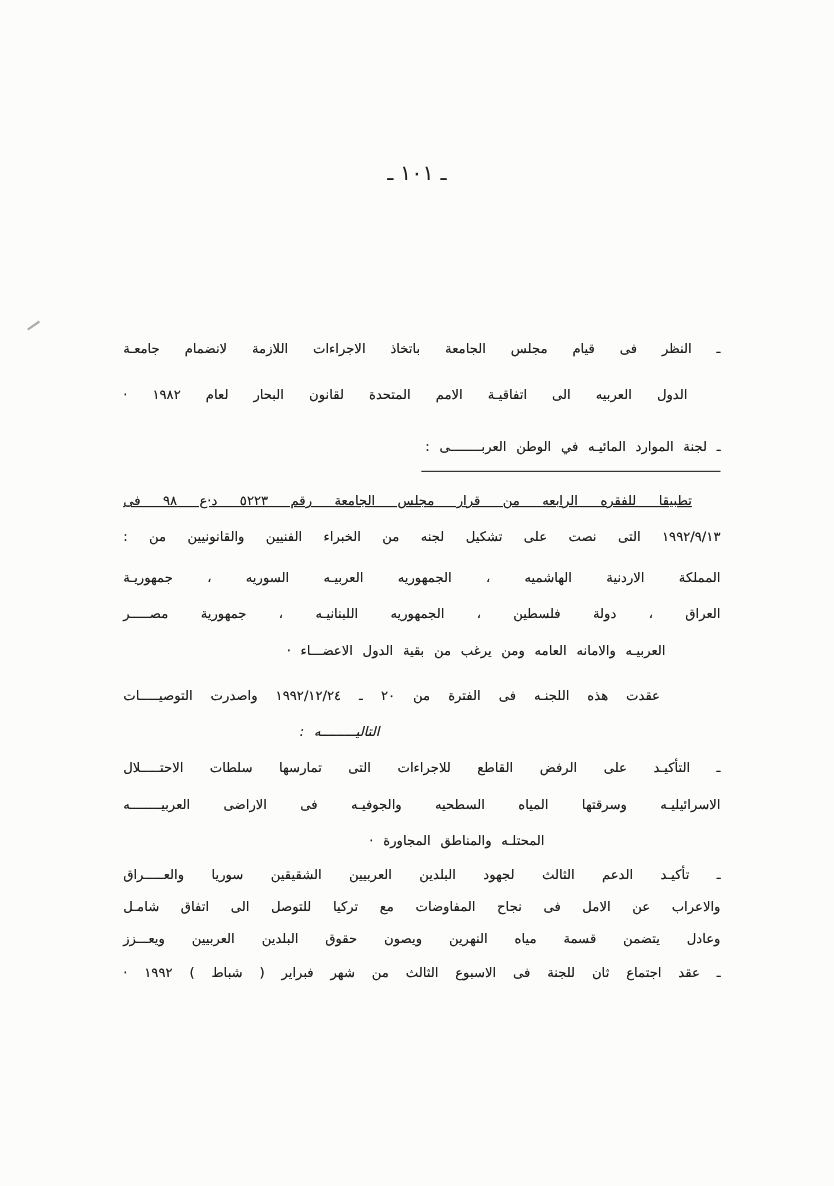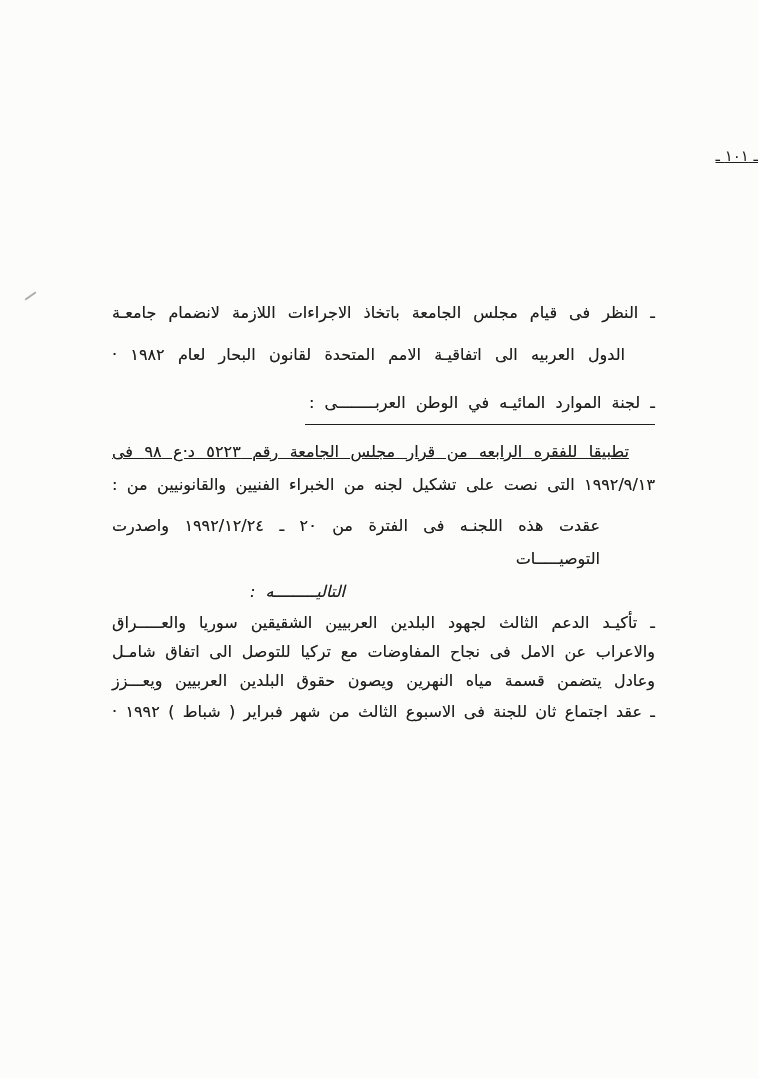--- a/index.html
+++ b/index.html
@@ -15,33 +15,32 @@
     width: 758px; height: 1078px;
     box-sizing: border-box;
   }
   .scan-mark {
     position: absolute; left: 24px; top: 148px;
     width: 13px; height: 2px; background: #8a8a8a;
     transform: rotate(-35deg); opacity: .7;
   }
   .page-number {
     margin-top: 147px;
-    text-align: right;
+    text-align: center;
     direction: rtl;
-    font-size: 15px;
+    font-size: 19px;
     letter-spacing: 2px;
-    text-decoration: underline;
   }
   .doc {
     direction: rtl;
     unicode-bidi: embed;
     box-sizing: border-box;
     padding-right: 103px;
     padding-left: 112px;
-    font-size: 16px;
+    font-size: 12px;
     text-shadow: 0 0 .5px rgba(20,20,20,.55);
   }
   .block { margin: 0; }
   .line {
     line-height: 33px;
     white-space: normal;
     text-align: right;
     word-spacing: 5px;
   }
   .line.justify {
@@ -67,23 +66,33 @@
         <div class="line justify" style="line-height: 42px;">ـ النظر فى قيام مجلس الجامعة باتخاذ الاجراءات اللازمة لانضمام جامعـة</div>
         <div class="line justify" style="margin-right: 30px; line-height: 42px;">الدول العربيه الى اتفاقيـة الامم المتحدة لقانون البحار لعام ١٩٨٢ ·</div>
       </div>
       <div class="block heading" style="margin-top: 10px;">
         <div class="line"><span class="underline">ـ لجنة الموارد المائيـه في الوطن العربــــــــى :</span></div>
       </div>
       <div class="block paragraph" style="margin-top: 10px;">
         <div class="line justify" style="margin-right: 26px; text-decoration: underline;">تطبيقا للفقره الرابعه من قرار مجلس الجامعة رقم ٥٢٢٣ د·ع ٩٨ فى</div>
         <div class="line justify">١٩٩٢/٩/١٣ التى نصت على تشكيل لجنه من الخبراء الفنيين والقانونيين من :</div>
       </div>
+      <div class="block paragraph" style="margin-top: 4px;">
+        <div class="line justify">المملكة الاردنية الهاشميه ، الجمهوريه العربيـه السوريه ، جمهوريـة</div>
+        <div class="line justify">العراق ، دولة فلسطين ، الجمهوريه اللبنانيـه ، جمهورية مصـــــر</div>
+        <div class="line" style="margin-right: 50px;">العربيـه والامانه العامه ومن يرغب من بقية الدول الاعضـــاء ·</div>
+      </div>
       <div class="block paragraph" style="margin-top: 8px;">
         <div class="line justify" style="margin-right: 55px;">عقدت هذه اللجنـه فى الفترة من ٢٠ ـ ١٩٩٢/١٢/٢٤ واصدرت التوصيـــــات</div>
         <div class="line" style="margin-right: 310px; font-style: italic;">التاليـــــــــه :</div>
+      </div>
+      <div class="block bullet" style="margin-top: 0px;">
+        <div class="line justify">ـ التأكيـد على الرفض القاطع للاجراءات التى تمارسها سلطات الاحتـــــلال</div>
+        <div class="line justify">الاسرائيليـه وسرقتها المياه السطحيه والجوفيـه فى الاراضى العربيــــــــه</div>
+        <div class="line" style="margin-right: 160px;">المحتلـه والمناطق المجاورة ·</div>
       </div>
       <div class="block bullet" style="margin-top: 0px;">
         <div class="line justify" style="line-height: 29px;">ـ تأكيـد الدعم الثالث لجهود البلدين العربيين الشقيقين سوريا والعـــــراق</div>
         <div class="line justify" style="line-height: 29px;">والاعراب عن الامل فى نجاح المفاوضات مع تركيا للتوصل الى اتفاق شامـل</div>
         <div class="line justify" style="line-height: 29px;">وعادل يتضمن قسمة مياه النهرين ويصون حقوق البلدين العربيين ويعـــزز</div>
       </div>
       <div class="block bullet" style="margin-top: 0px;">
         <div class="line justify">ـ عقد اجتماع ثان للجنة فى الاسبوع الثالث من شهر فبراير ( شباط ) ١٩٩٢ ·</div>
       </div>
     </div>

